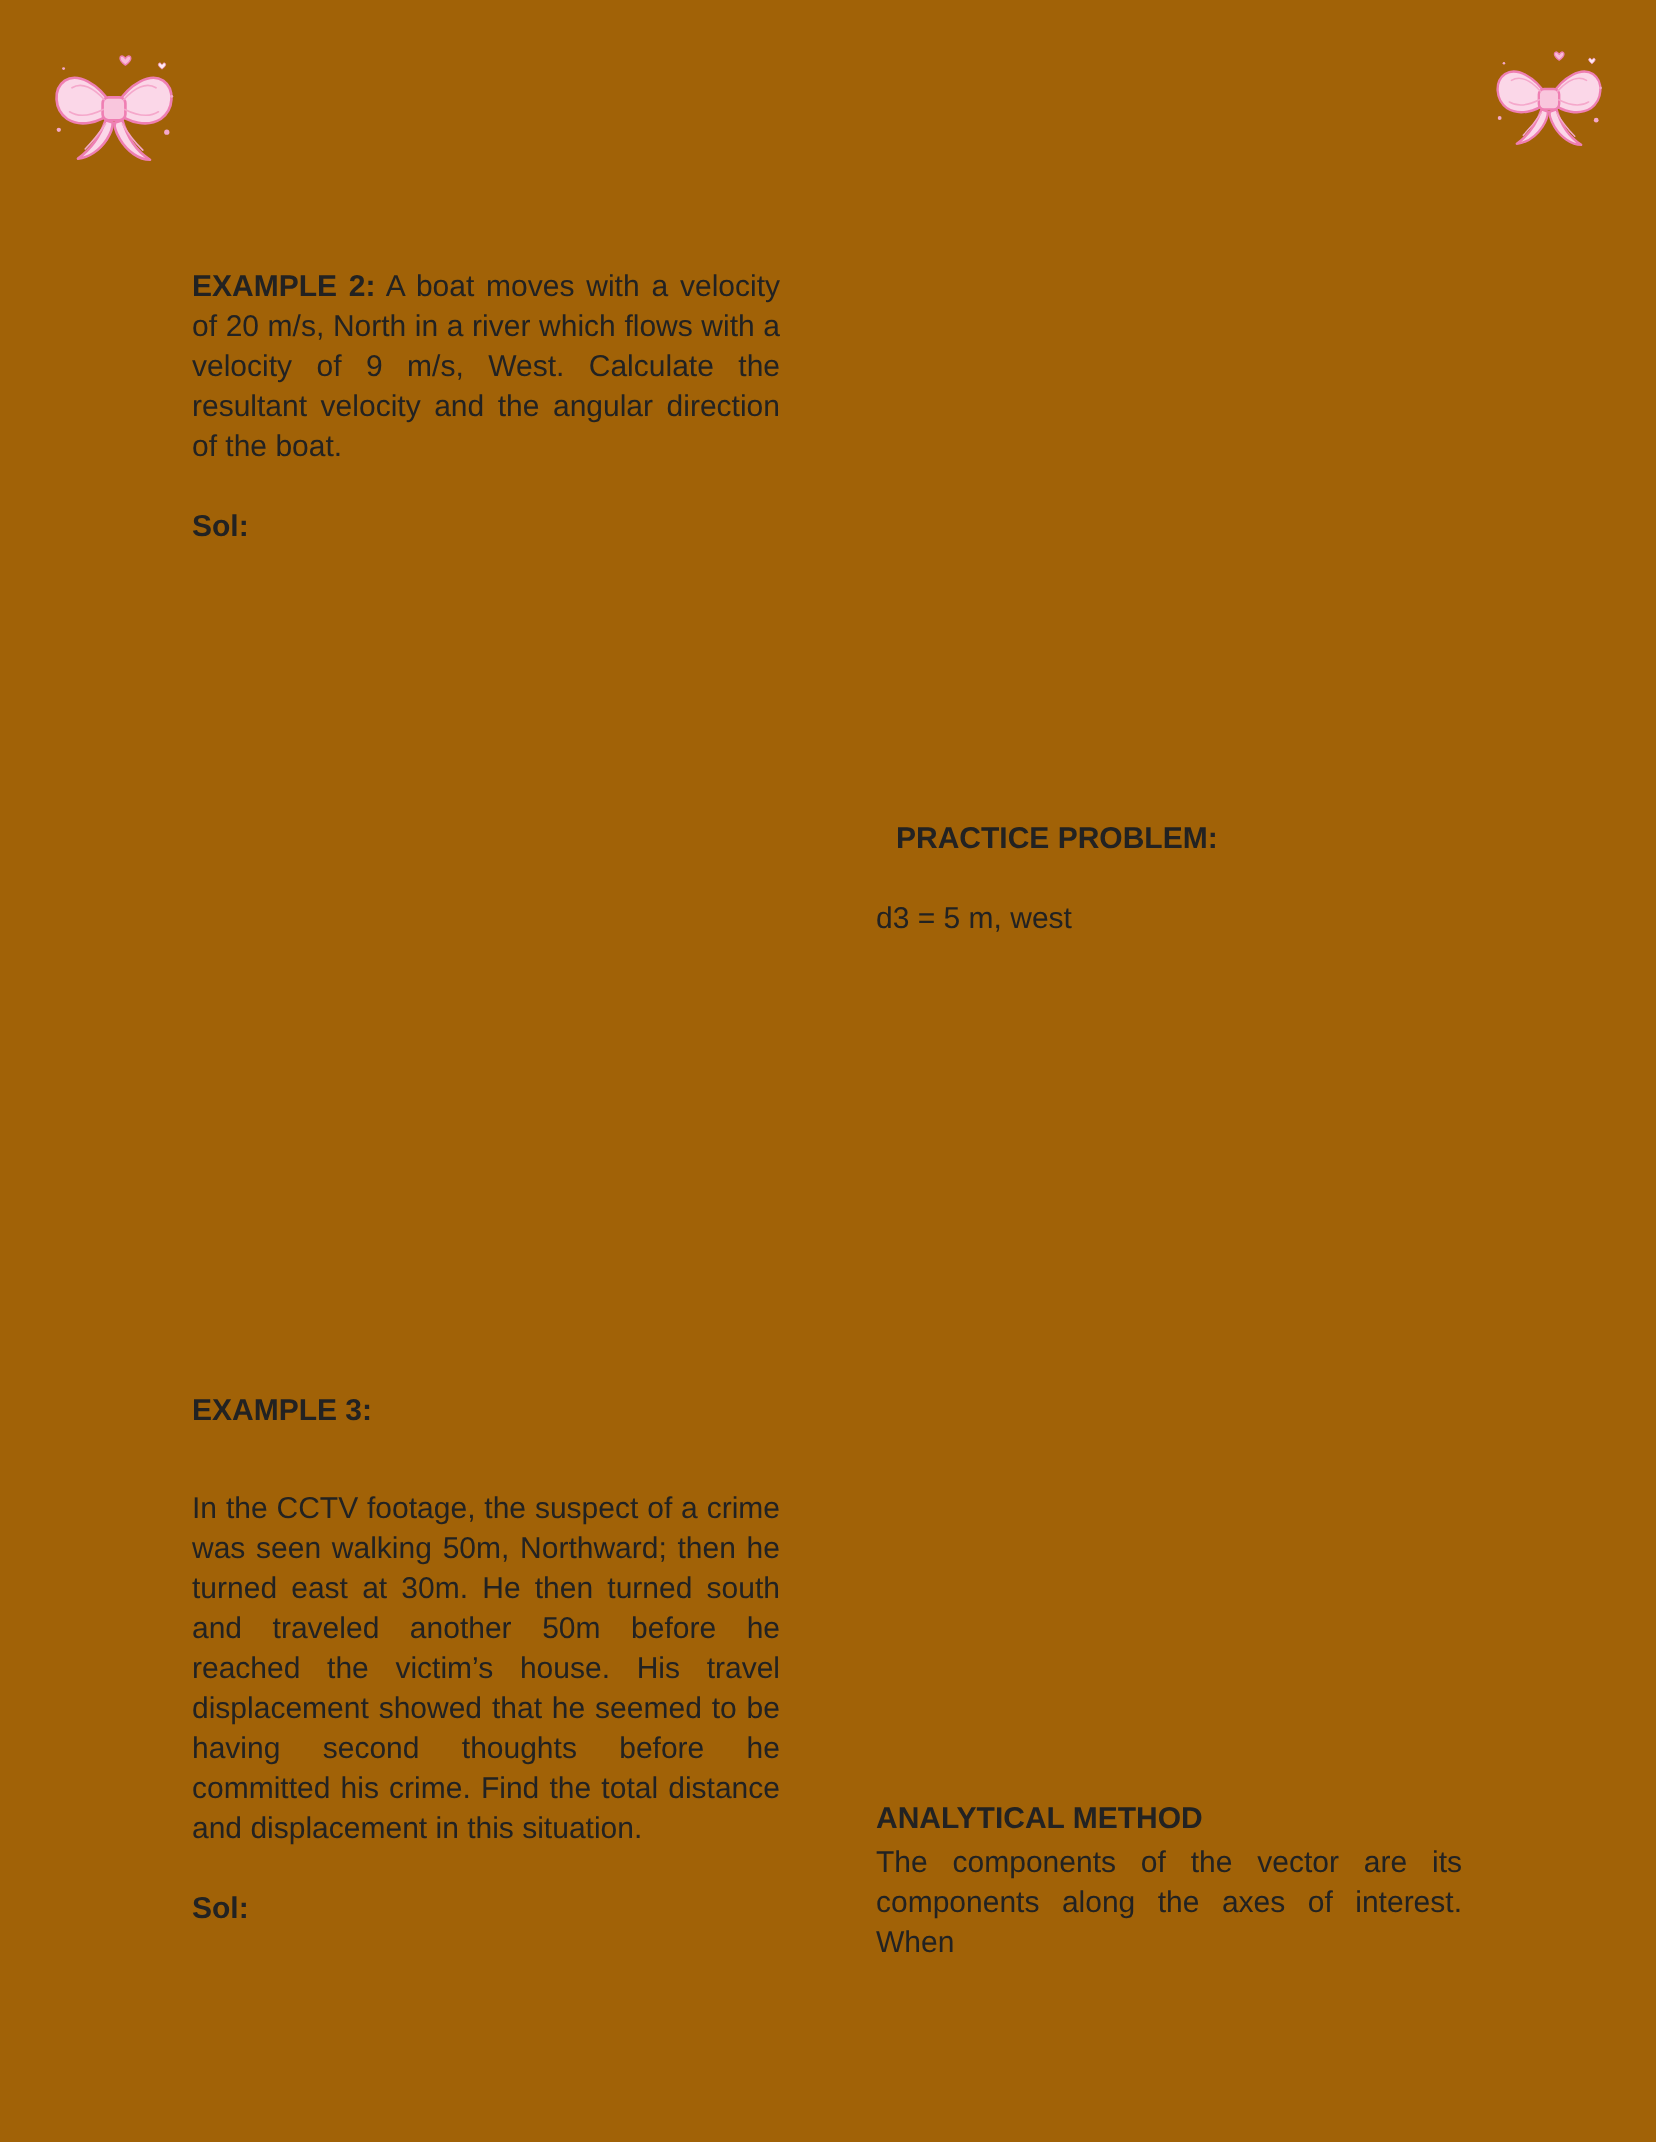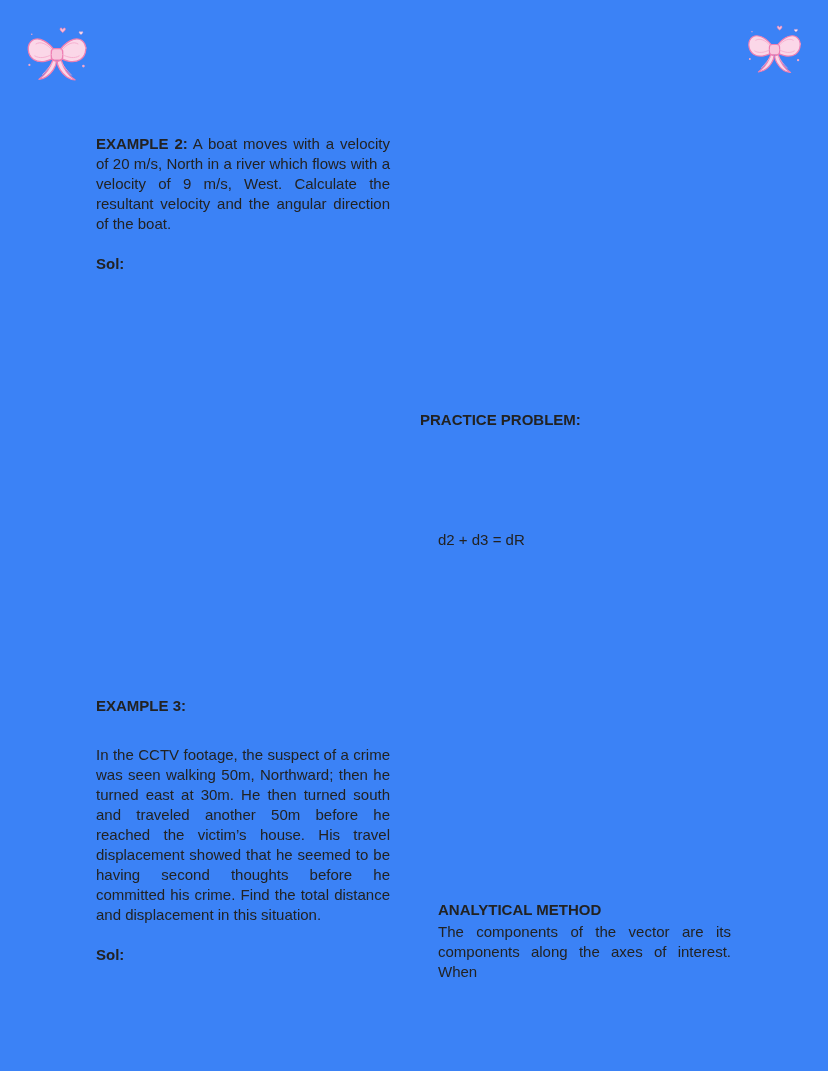--- a/index.html
+++ b/index.html
@@ -11,21 +11,21 @@
     height: 1071px;
     background: #ffffff;
     position: relative;
     overflow: hidden;
     font-family: "Liberation Sans", sans-serif;
     color: #222222;
   }
   .page {
     position: absolute;
     inset: 0;
-    background: #3b82f6;
+    background: #a16207;
   }
   .block {
     position: absolute;
     font-size: 15px;
     line-height: 20px;
   }
   .justify {
     text-align: justify;
   }
   .bold {
@@ -122,26 +122,26 @@
   <div class="block justify" style="left:96px; top:134px; width:294px;"><span class="bold">EXAMPLE 2:</span><span> A boat moves with a velocity of 20 m/s, North in a river which flows with a velocity of 9 m/s, West. Calculate the resultant velocity and the angular direction of the boat.</span></div>
 
   <div class="block bold" style="left:96px; top:254px;">Sol:</div>
 
   <div class="block bold" style="left:96px; top:696px;">EXAMPLE 3:</div>
 
   <div class="block justify" style="left:96px; top:745px; width:294px;">In the CCTV footage, the suspect of a crime was seen walking 50m, Northward; then he turned east at 30m. He then turned south and traveled another 50m before he reached the victim’s house. His travel displacement showed that he seemed to be having second thoughts before he committed his crime. Find the total distance and displacement in this situation.</div>
 
   <div class="block bold" style="left:96px; top:945px;">Sol:</div>
 
-  <div class="block bold" style="left:420px; top:410px;">PRACTICE PROBLEM:</div>
+  <div class="block bold" style="left:448px; top:410px;">PRACTICE PROBLEM:</div>
 
   <div class="block" style="left:438px; top:450px; width:293px;">
+    <div class="mono-line">d3 = 5 m, west</div>
   </div>
 
   <div class="block" style="left:438px; top:530px; width:293px;">
-    <div class="mono-line">d2 + d3 = dR</div>
   </div>
 
   <div class="block bold" style="left:438px; top:900px;">ANALYTICAL METHOD</div>
 
   <div class="block justify" style="left:438px; top:922px; width:293px;">The components of the vector are its components along the axes of interest. When</div>
 
 </div>
 
 </body></html>

